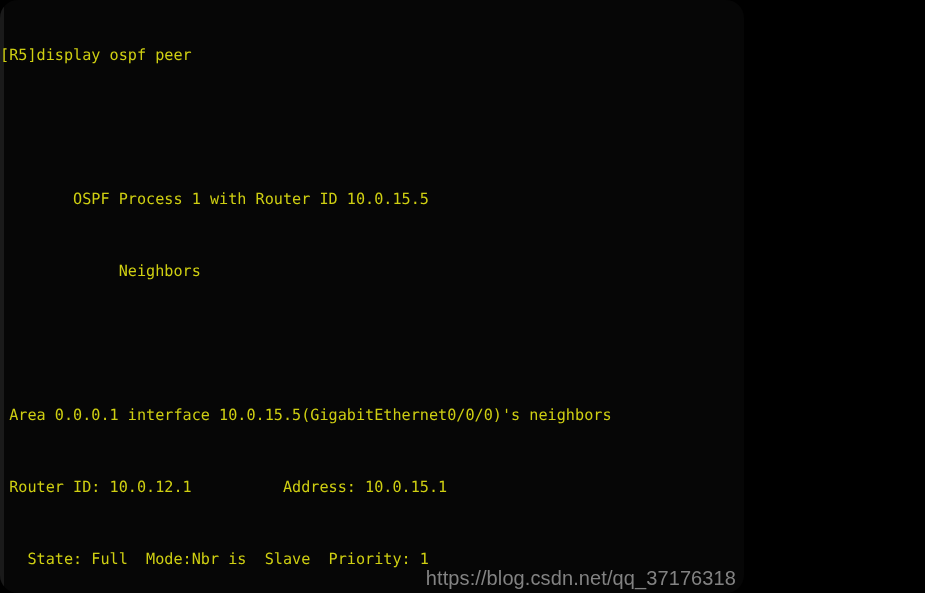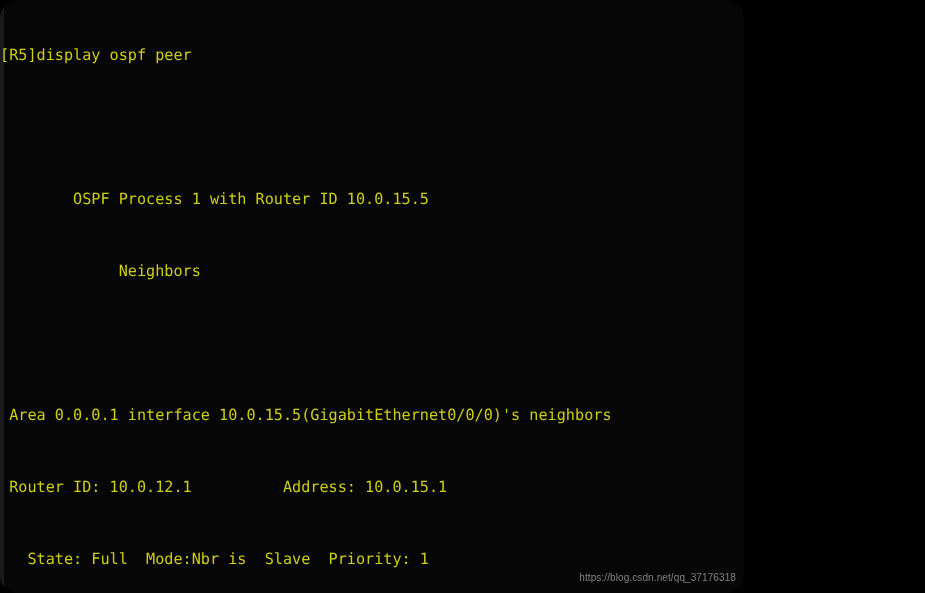--- a/index.html
+++ b/index.html
@@ -61,21 +61,21 @@
     width: 11px;
     height: 3px;
     background: transparent;
   }
   #watermark {
     position: absolute;
     right: 8px;
     bottom: 6px;
     color: #8e8e8e;
     font-family: "Liberation Sans", sans-serif;
-    font-size: 10px;
+    font-size: 20px;
     line-height: 18px;
     letter-spacing: 0.1px;
     opacity: 0.92;
     user-select: none;
   }
 </style>
 </head>
 <body>
 
 <div id="screen" style="background: rgb(6, 6, 6);">

